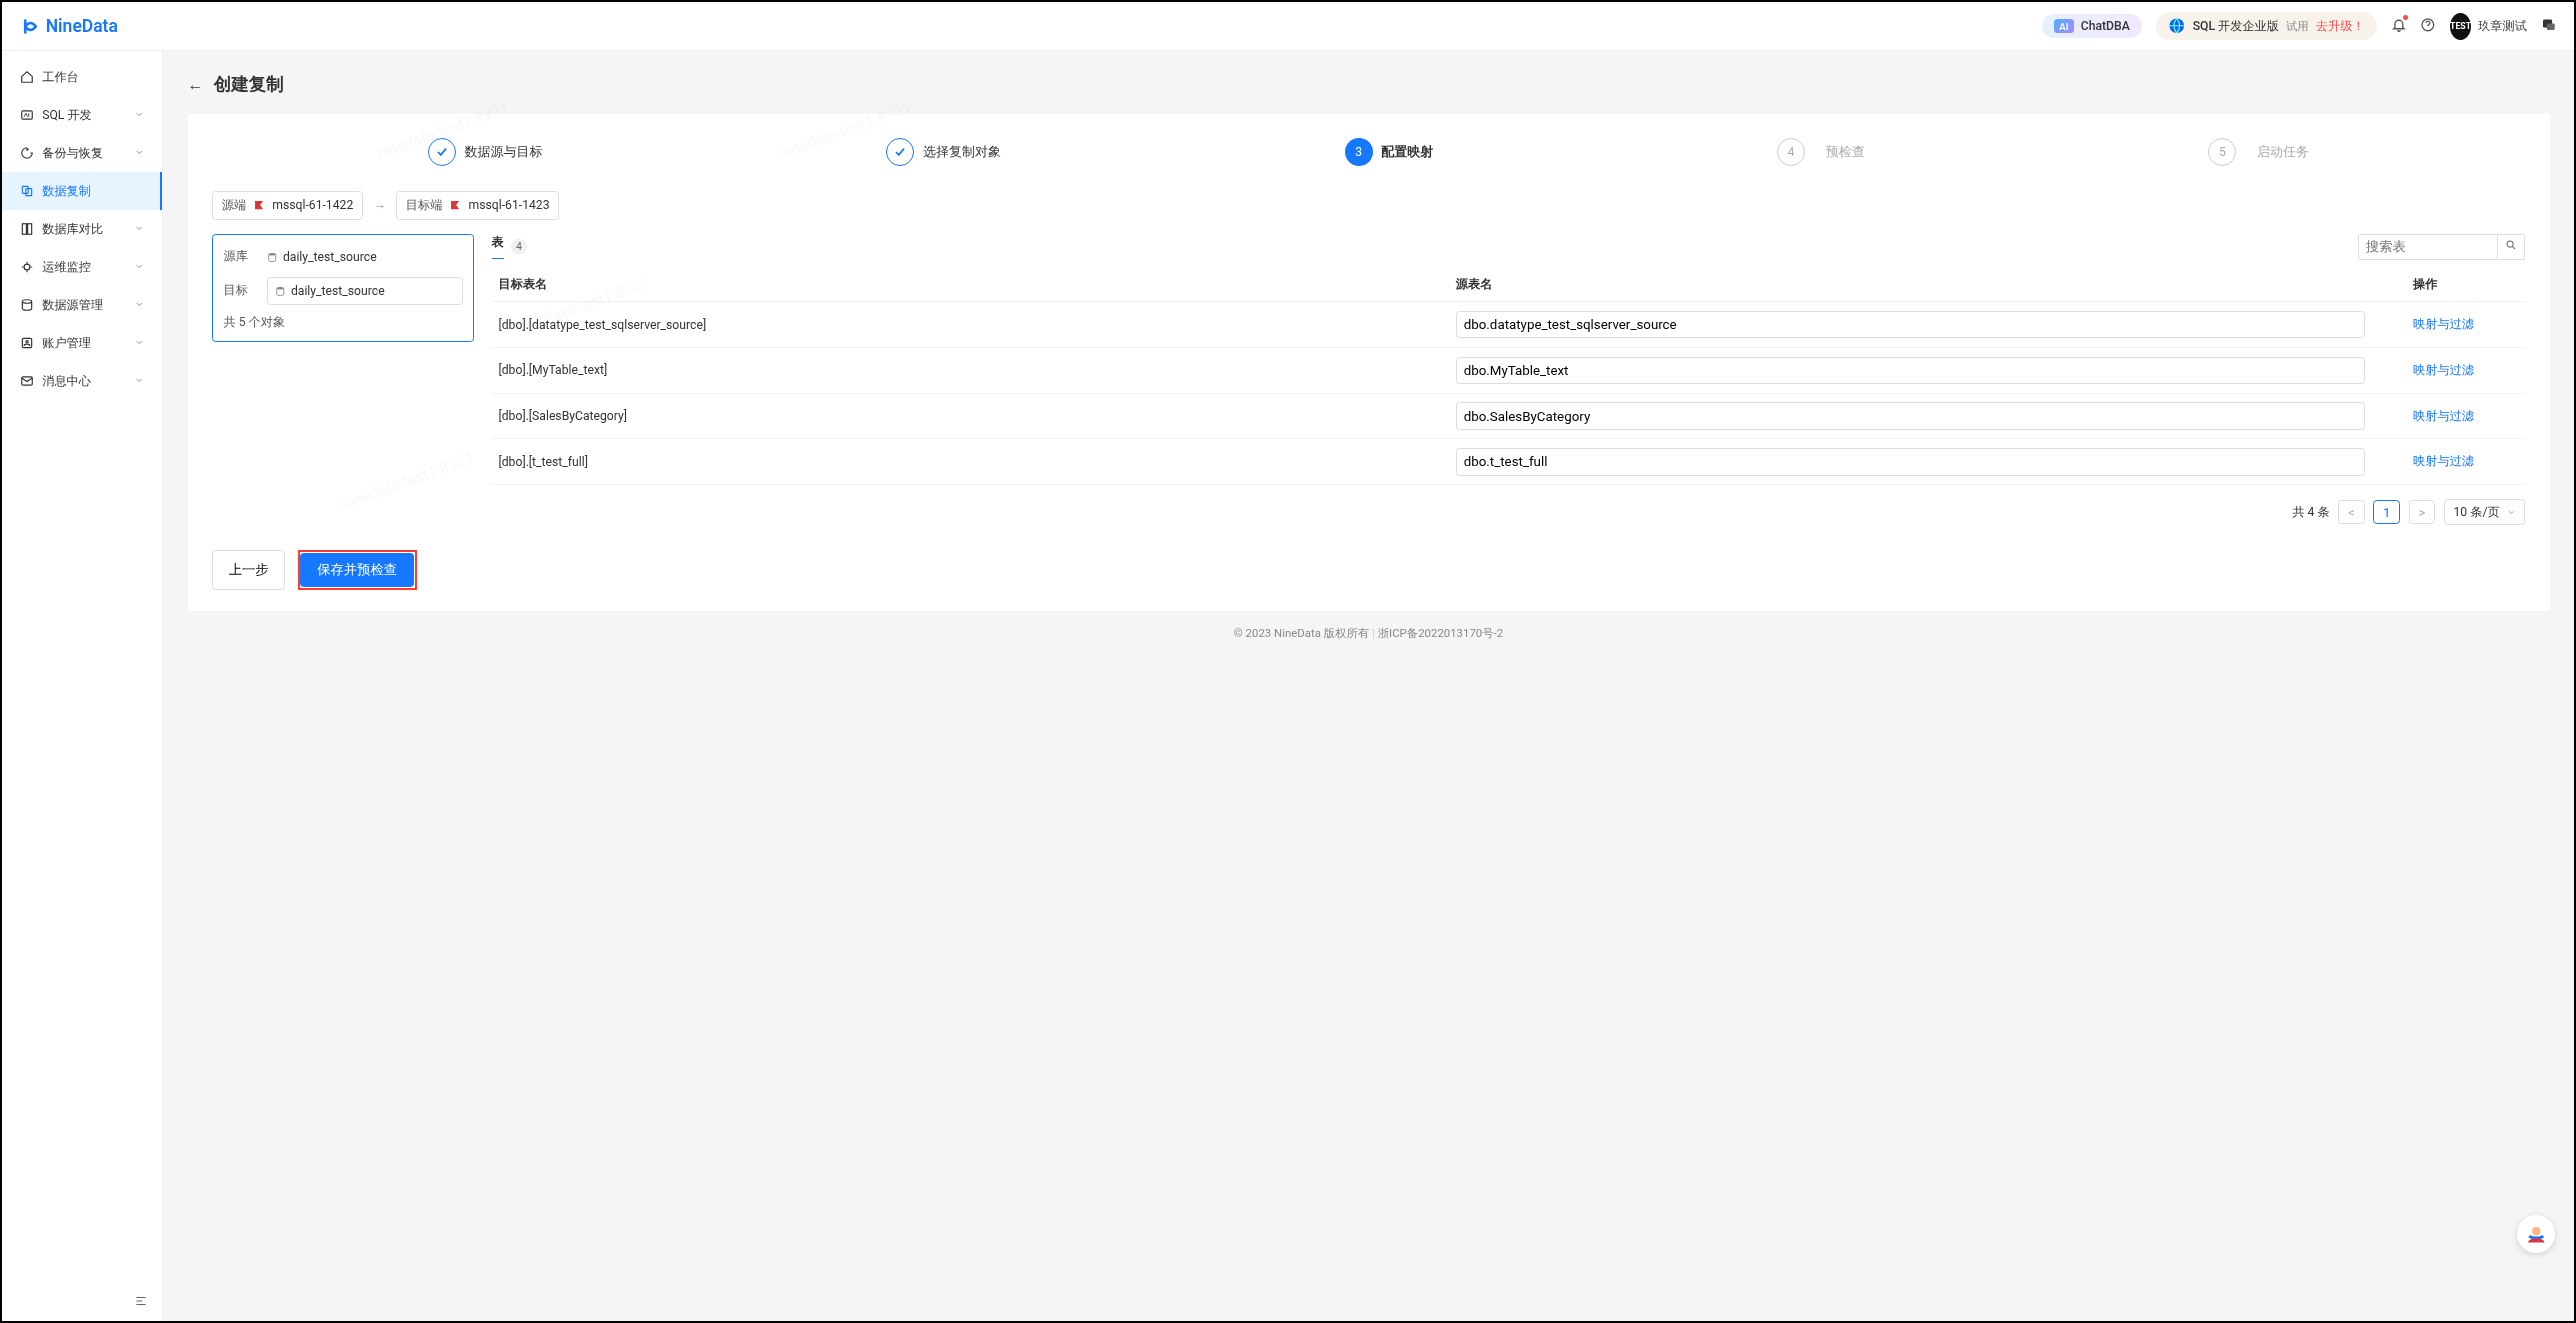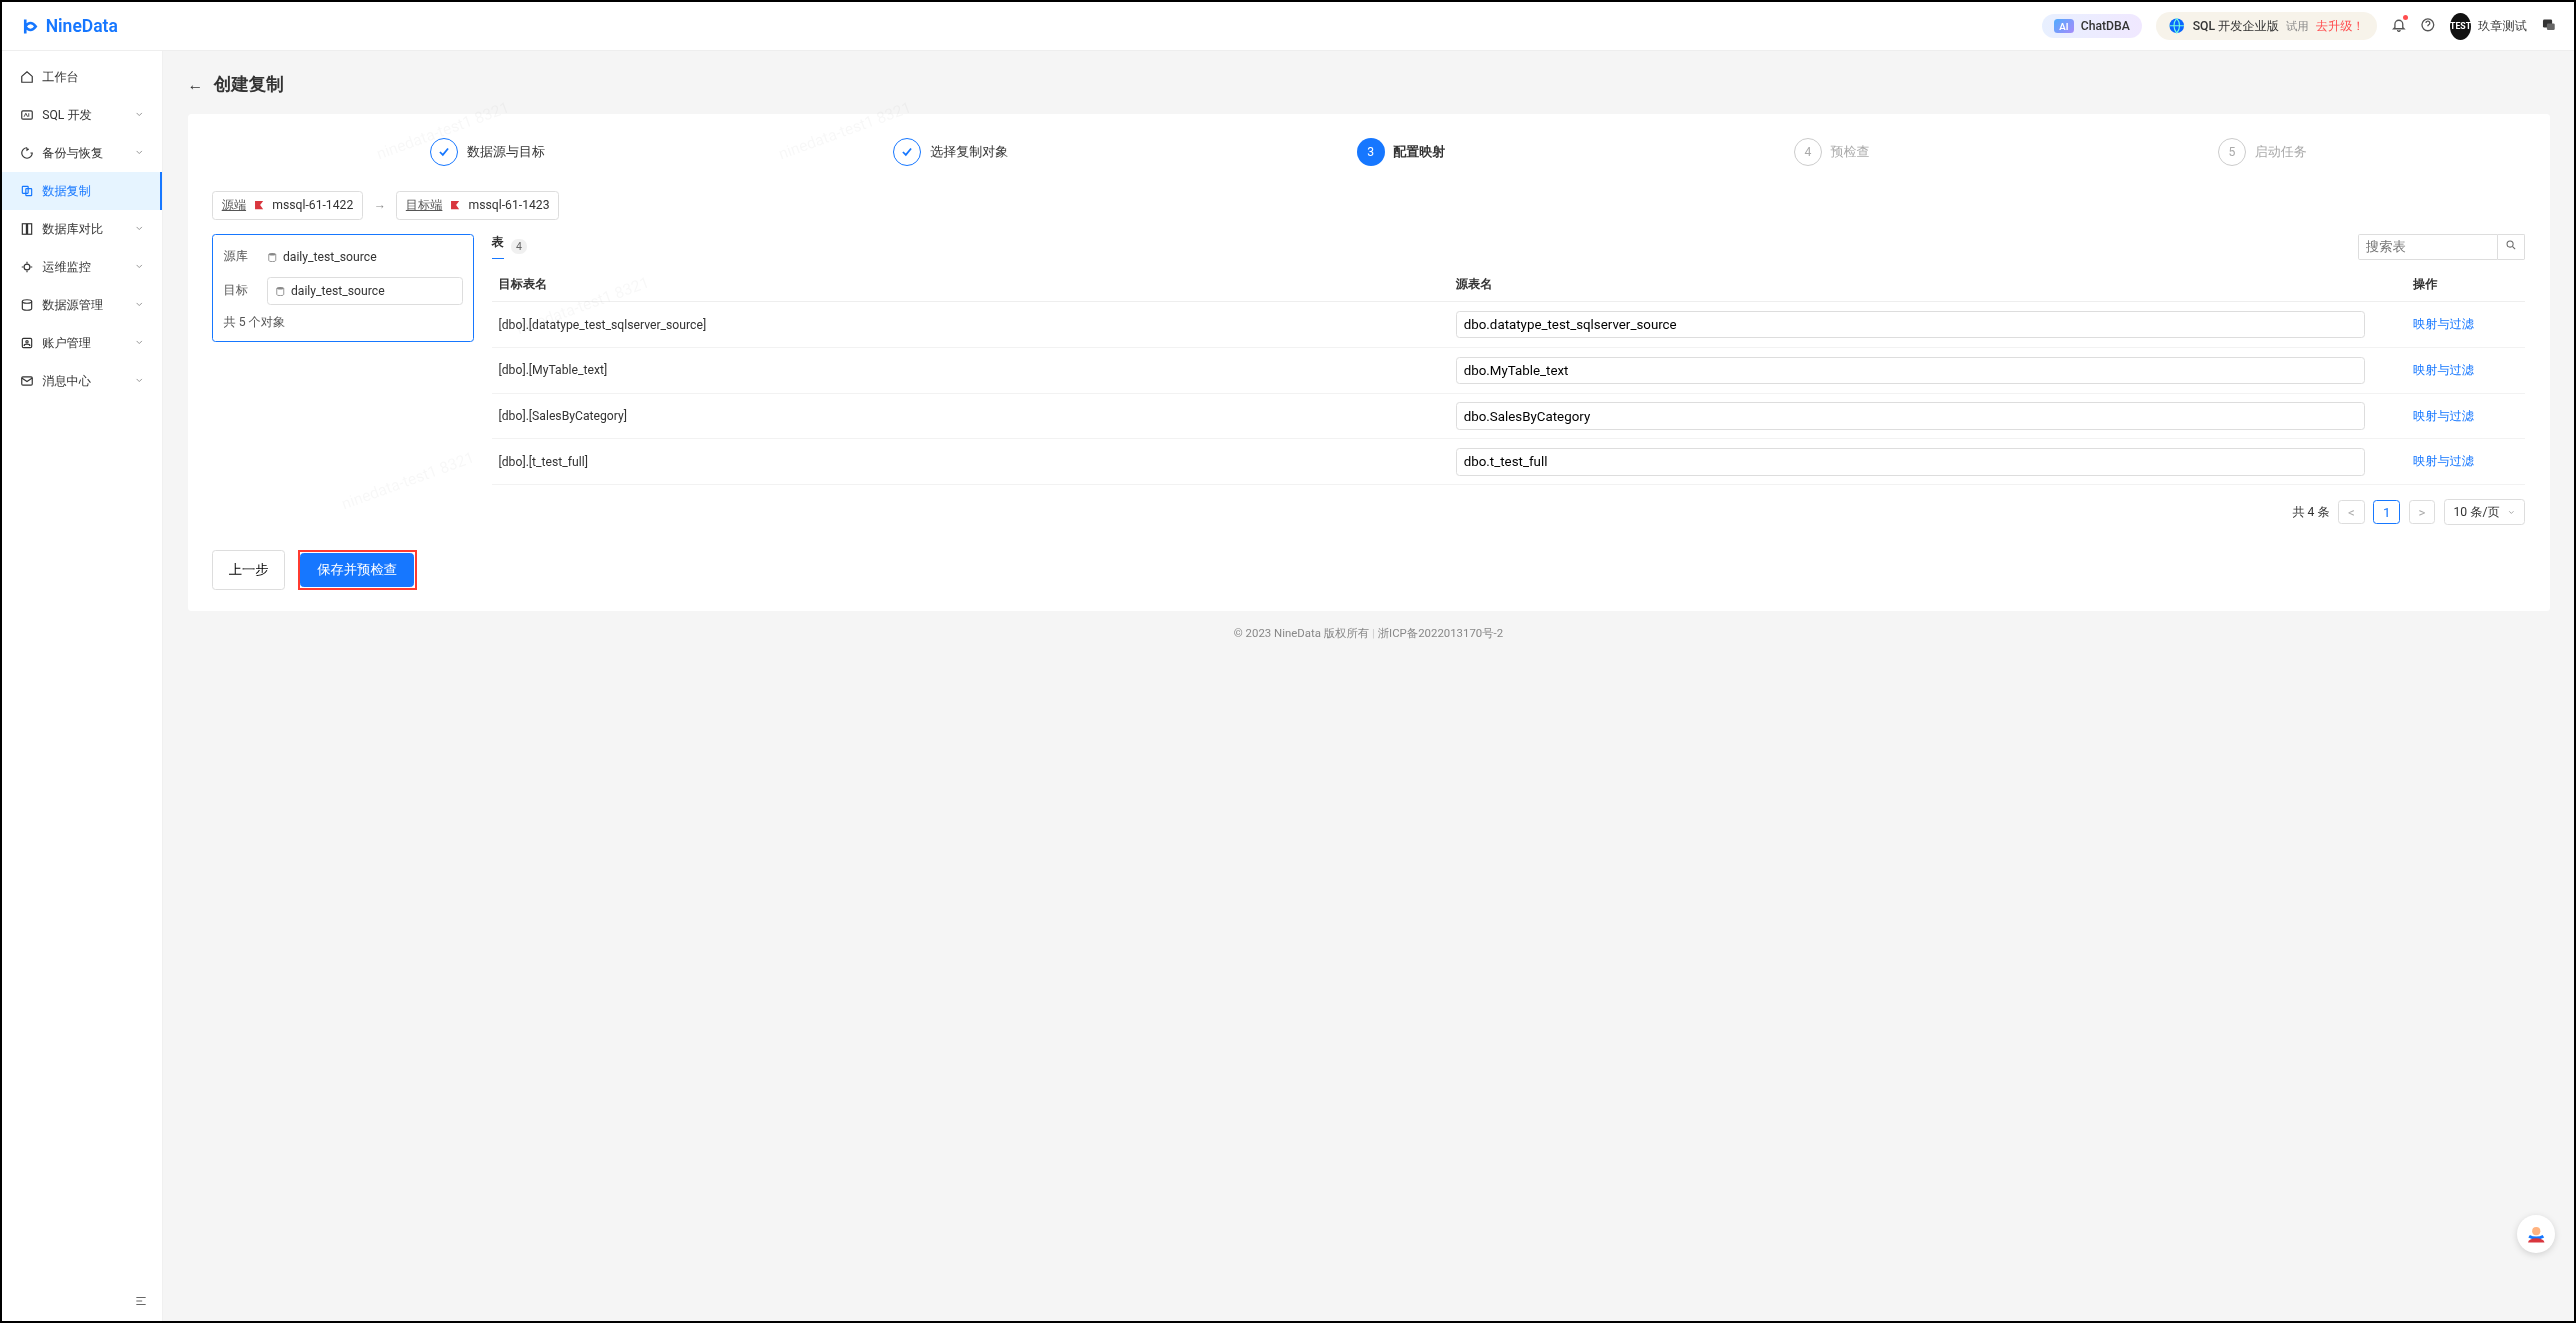--- a/index.html
+++ b/index.html
@@ -34,24 +34,24 @@
 .page-title { font-size: 17.5px; font-weight: 600; }
 .card { background: #fff; border-radius: 3.5px; padding: 24.5px 24.5px 21px; }
 .steps { display: flex; align-items: center; justify-content: space-around; margin-bottom: 24.5px; padding: 0 44px; }
 .step { display: flex; align-items: center; gap: 8.7px; }
 .step-circle { width: 28px; height: 28px; border-radius: 50%; display: flex; align-items: center; justify-content: center; }
 .step-circle.done { border: 0.9px solid #1677ff; color: #1677ff; }
 .step-circle.active { background: #1677ff; color: #fff; }
 .step-circle.pending { border: 0.9px solid #ccc; color: #aaa; }
 .step-label { font-size: 13px; }
 .step.active .step-label { font-weight: 600; }
-.step.pending .step-label { color: #aaa; }
+.step.pending .step-label { color: #aaa; margin-left: 12px; }
 .breadcrumb-row { display: flex; align-items: center; gap: 10.5px; margin-bottom: 14px; }
 .bc-box { display: flex; align-items: center; gap: 7px; border: 0.9px solid #ddd; padding: 5.2px 8.7px; border-radius: 3.5px; background: #fff; }
-.bc-label { color: #555; text-decoration: underline; }
+.bc-label { color: #555; }
 .flag-icon { display: inline-flex; }
 .content-row { display: flex; gap: 17.5px; align-items: flex-start; }
 .db-panel { width: 262px; border: 0.9px solid #1677ff; border-radius: 3.5px; padding: 10.5px; }
 .db-row { display: flex; align-items: center; gap: 8.7px; margin-bottom: 8.7px; }
 .db-label { width: 35px; color: #555; }
 .db-input { flex: 1; border: 0.9px solid #ddd; padding: 4.4px 7px; border-radius: 3.5px; display: flex; align-items: center; gap: 5.2px; height: 28px; }
 .db-static { flex: 1; display: flex; align-items: center; gap: 5.2px; padding: 4.4px 0; }
 .db-count { color: #555; margin-top: 5.2px; }
 .table-panel { flex: 1; }
 .tab-row { display: flex; align-items: center; justify-content: space-between; margin-bottom: 7px; }

